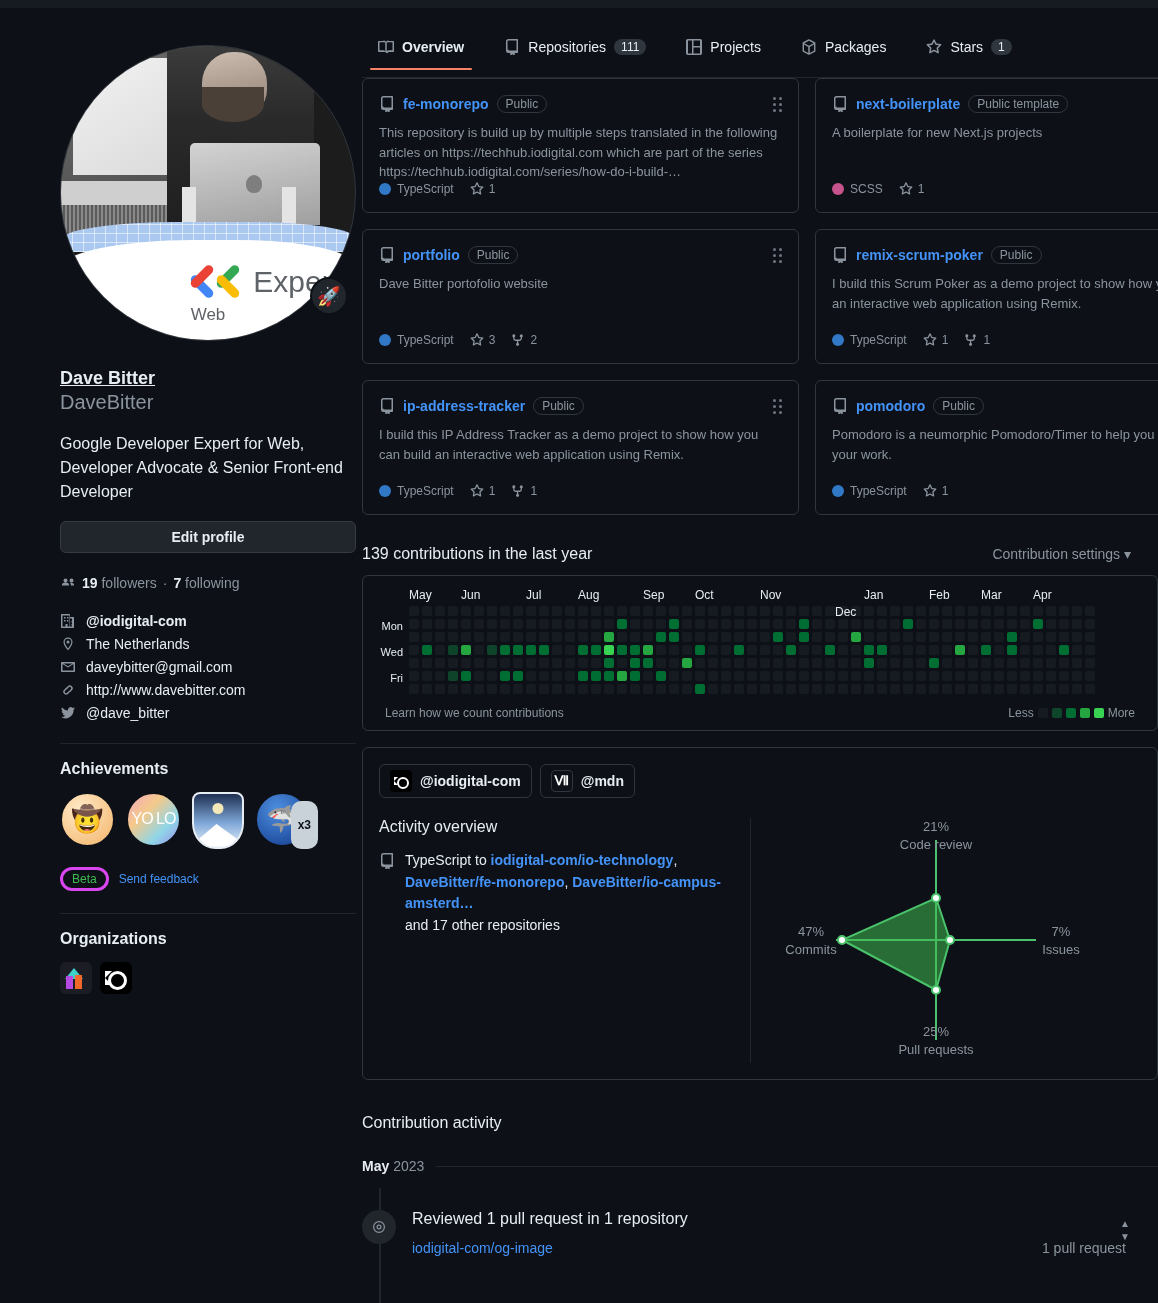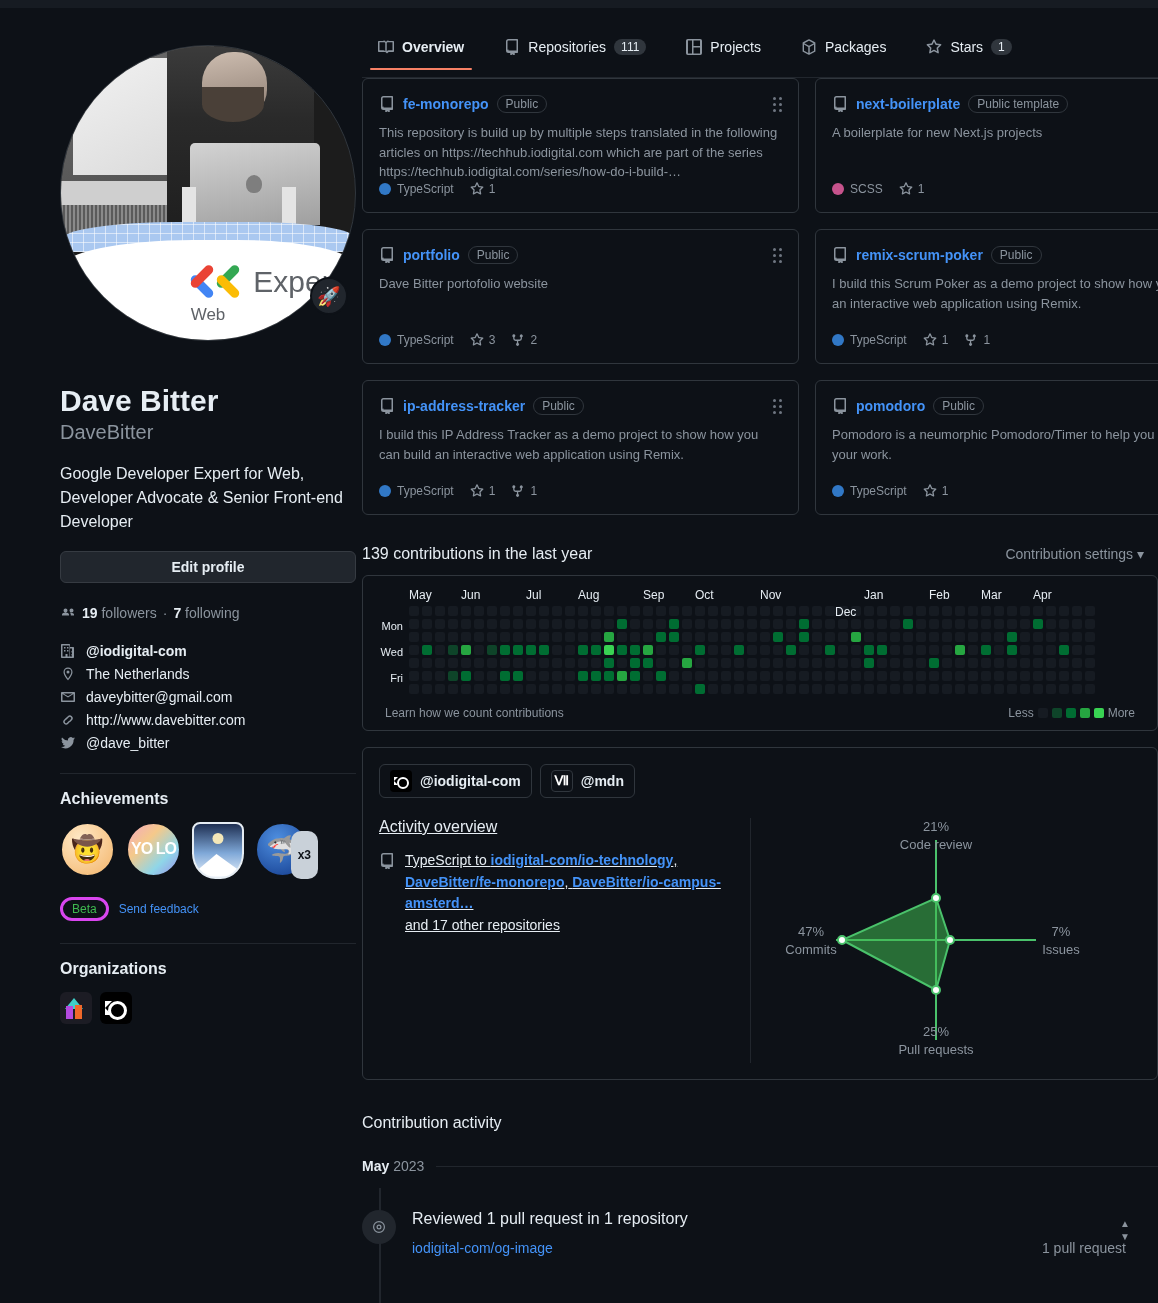--- a/index.html
+++ b/index.html
@@ -65,21 +65,21 @@
   .g4 { background: #fbbc05; transform: rotate(45deg); left: 25px; top: 17px; }
   .gde-text { color: #5f6368; font-size: 30px; }
   .av-web { position: absolute; left: 0; bottom: 5%; width: 100%; text-align: center;
     color: #5f6368; font-size: 17px; }
   .status-badge {
     position: absolute; right: 8px; bottom: 26px; width: 38px; height: 38px;
     border-radius: 50%; background: #21262d; border: 2px solid #0d1117;
     display: flex; align-items: center; justify-content: center; font-size: 19px;
   }
 
-  .name { font-size: 30px; font-weight: bold; margin-top: 41px; line-height: 1.25; }
+  .name { font-size: 18px; font-weight: bold; margin-top: 26px; line-height: 1.25; text-decoration: underline; }
   .login { font-size: 20px; color: #8b949e; font-weight: 300; line-height: 1.25; }
   .bio { font-size: 16px; margin-top: 17px; line-height: 1.5; color: #e6edf3; }
   .edit-btn {
     margin-top: 17px; width: 296px; height: 32px; background: #21262d;
     border: 1px solid #363b42; border-radius: 6px; color: #e6edf3;
     font-size: 14px; font-weight: bold; font-family: inherit; cursor: pointer;
   }
   .followers { margin-top: 22px; font-size: 14px; color: #8b949e; display: flex; align-items: center; gap: 6px; }
   .followers b { color: #e6edf3; }
   .fl-link { color: #8b949e; text-decoration: none; }
@@ -90,21 +90,21 @@
   .meta-row .bold { font-weight: bold; }
 
   .sec-divider { border-top: 1px solid #21262d; margin: 22px 0 0 0; width: 296px; }
   .sec-title { font-size: 16px; font-weight: bold; margin-top: 16px; }
 
   .ach-row { display: flex; gap: 11px; margin-top: 14px; align-items: flex-start; }
   .ach { width: 55px; height: 55px; border-radius: 50%; position: relative;
     border: 2px solid #0d1117; display: flex; align-items: center; justify-content: center; font-size: 26px; }
   .ach-1 { background: radial-gradient(circle at 35% 30%, #ffe9c7, #f3b469); }
   .ach-2 { background: linear-gradient(135deg,#f3a8c0,#f5c98a 35%,#8fd6e8 70%,#9b8fe8);
-           font-size: 16px; font-weight: bold; color: #fff; letter-spacing: -1px; }
+           font-size: 16px; font-weight: normal; color: #fff; letter-spacing: -1px; }
   .ach-3 { border-radius: 8px 8px 45% 45%; background: linear-gradient(180deg,#1e2f52,#7fa8d8 55%,#eaf2fb);
            border: 2px solid #e6edf3; width: 52px; height: 57px; overflow: hidden; }
   .ach-3 .moon { position: absolute; top: 9px; left: 50%; transform: translateX(-50%);
     width: 11px; height: 11px; border-radius: 50%; background: #f4e7b8; }
   .ach-3 .mtn { position: absolute; bottom: 0; left: -4px; width: 120%; height: 48%;
     background: #fff; clip-path: polygon(0 100%, 46% 12%, 100% 100%); }
   .ach-4 { background: radial-gradient(circle at 40% 30%, #4e8fe0, #123a8c); }
   .ach-badge { position: absolute; right: -10px; bottom: -4px; background: #c9d1d9; color: #0d1117;
     font-size: 12px; font-weight: bold; border-radius: 10px; padding: 17px 7px; }
   .beta-row { display: flex; align-items: center; gap: 10px; margin-top: 18px; }
@@ -150,21 +150,21 @@
   .pin-drag i { width: 3px; height: 3px; background: #6e7681; border-radius: 50%; display: block; }
   .pin-desc { font-size: 13px; color: #8b949e; margin-top: 10px; line-height: 1.5;
     flex: 1; overflow: hidden; }
   .pin-foot { display: flex; align-items: center; gap: 16px; font-size: 12px; color: #8b949e; }
   .lang { display: flex; align-items: center; gap: 6px; }
   .dot { width: 12px; height: 12px; border-radius: 50%; display: inline-block; }
   .stat { display: flex; align-items: center; gap: 5px; }
   .stat svg { fill: #8b949e; }
 
   .contrib-head { display: flex; align-items: baseline; justify-content: space-between;
-    margin: 30px 0 12px 0; padding-right: 14px; }
+    margin: 30px 0 12px 0; padding-right: 27px; }
   .contrib-title { font-size: 16px; }
   .contrib-settings { font-size: 14px; color: #8b949e; cursor: pointer; }
 
   .graph-box { border: 1px solid #30363d; border-radius: 6px; padding: 12px 16px 10px; }
   .months { display: flex; font-size: 12px; color: #e6edf3; margin-left: 30px; height: 18px; position: relative; }
   .months span { position: absolute; }
   .grid-wrap { display: flex; }
   .daylabels { width: 30px; position: relative; font-size: 11px; color: #e6edf3; }
   .daylabels span { position: absolute; right: 6px; }
   .cells { display: grid; grid-auto-flow: column; grid-template-rows: repeat(7, 10px);
@@ -188,21 +188,21 @@
     display: flex; align-items: center; justify-content: center; }
   .chip-logo.mdn { background: #0d1117; border: 1px solid #30363d; color: #fff;
     font-size: 13px; font-weight: bold; font-family: "Liberation Serif", serif; }
   .chip-io i { position: relative; display: block; width: 15px; height: 9px; }
   .chip-io i::before { content:''; position:absolute; left:0; top:0; width:0; height:0;
     border-top:4.5px solid #fff; border-bottom:4.5px solid #fff; border-right:4.5px solid transparent; }
   .chip-io i::after { content:''; position:absolute; right:0; top:0; width:8px; height:8px;
     border-radius:50%; border:2px solid #fff; }
 
   .act-body { display: flex; margin-top: 20px; }
-  .act-left { width: 372px; padding-right: 20px; border-right: 1px solid #21262d; text-decoration: underline; }
+  .act-left { width: 372px; padding-right: 20px; border-right: 1px solid #21262d; }
   .act-title { font-size: 16px; margin-bottom: 14px; }
   .act-line { display: flex; gap: 10px; font-size: 14px; line-height: 1.55; }
   .act-line svg { flex: 0 0 16px; margin-top: 3px; fill: #8b949e; }
   .act-line a { color: #4493f8; text-decoration: none; font-weight: 600; }
   .act-right { flex: 1; position: relative; height: 245px; }
 
   .radar-label { position: absolute; font-size: 13px; color: #8b949e; text-align: center; line-height: 1.35; }
   .radar-label b { display: block; font-weight: normal; color: #8b949e; }
 
   .ca-title { font-size: 16px; margin: 34px 0 0 0; }

